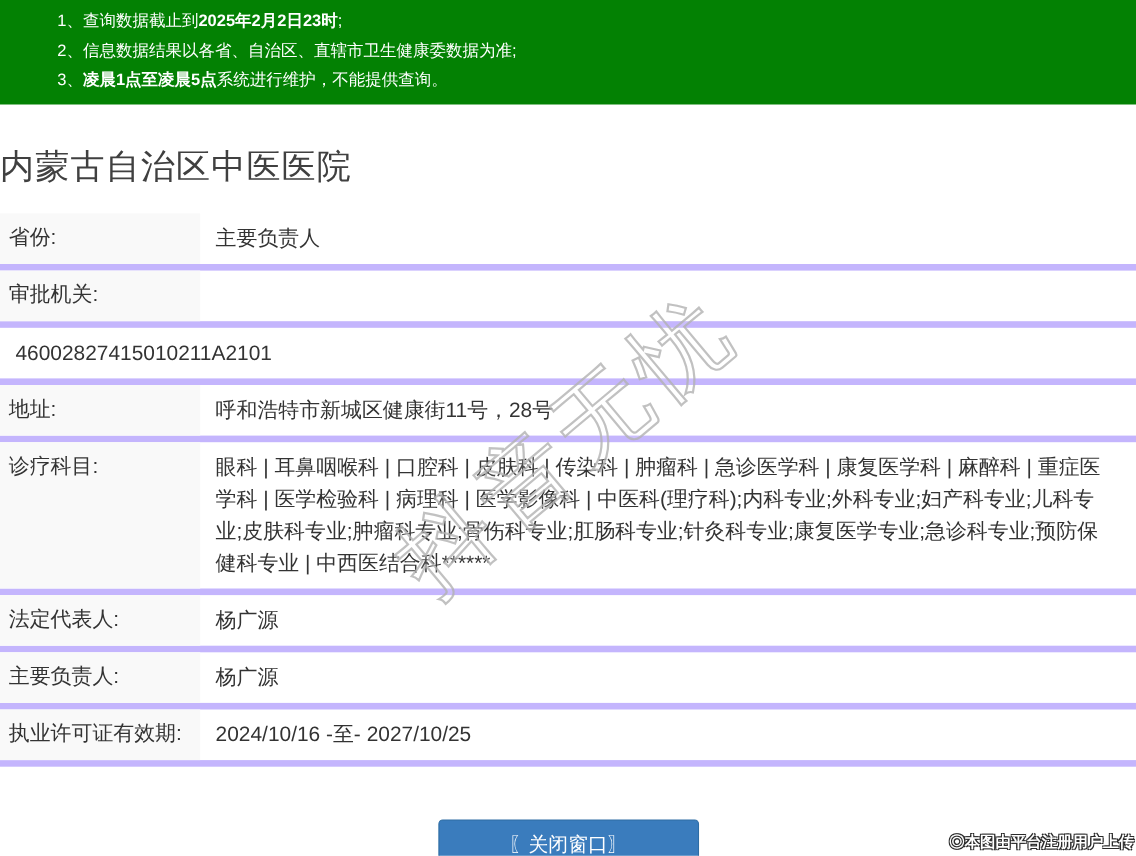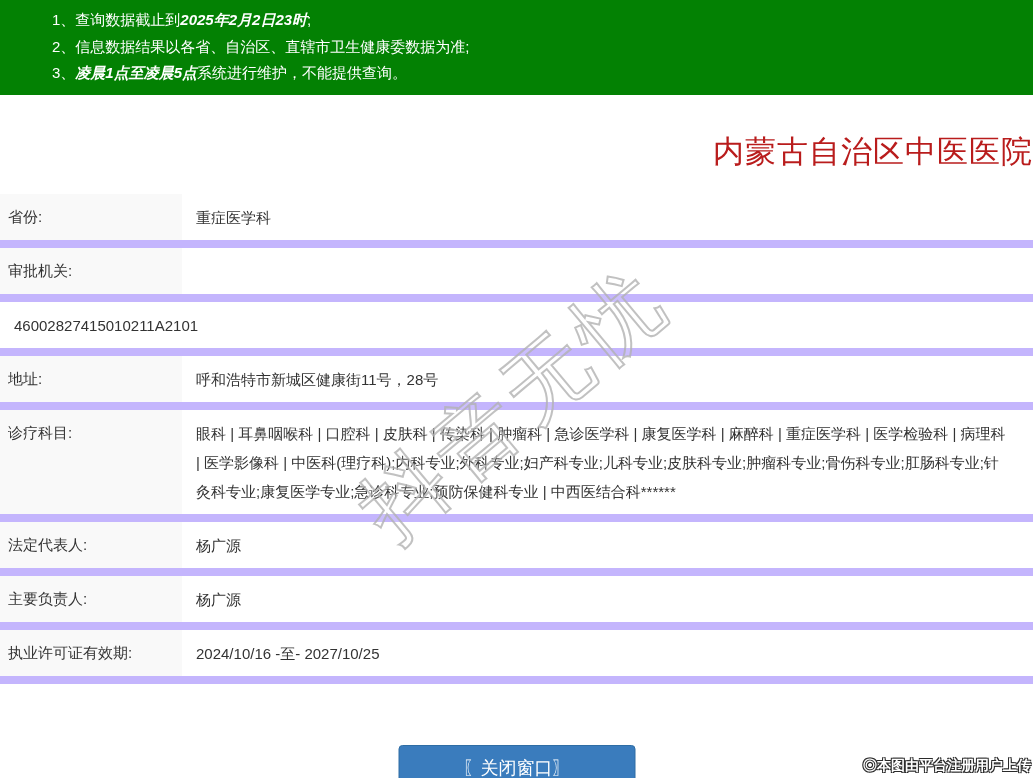--- a/index.html
+++ b/index.html
@@ -16,39 +16,39 @@
     background: #038103;
     box-sizing: border-box;
     padding: 7px 10px 0 52px;
     color: #ffffff;
   }
   .notice-line {
     font-size: 15px;
     line-height: 26.5px;
     white-space: nowrap;
   }
-  .notice-line b { font-weight: bold; font-style: italic; }
+  .notice-line b { font-weight: bold; }
   
   .page-title {
     margin: 36px 0 0 0;
-    text-align: right;
+    text-align: left;
     font-size: 31px;
     font-weight: 400;
-    color: #b91c1c;
+    color: #404040;
     letter-spacing: 1px;
   }
   
   .info-table {
     margin-top: 21px;
     width: 100%;
   }
   .info-row {
     display: flex;
-    border-bottom: 8px solid #c4b5fd;
-    font-size: 15px;
+    border-bottom: 6px solid #c4b5fd;
+    font-size: 19px;
     color: #333333;
   }
   .cell-label {
     width: 182px;
     box-sizing: border-box;
     background: #f9f9f9;
     padding: 13px 6px 13px 8px;
     line-height: 20px;
     flex-shrink: 0;
   }
@@ -114,21 +114,21 @@
   <div class="notice-line"><span>1、</span><span>查询数据截止到</span><b>2025年2月2日23时</b><span>;</span></div>
   <div class="notice-line"><span>2、</span><span>信息数据结果以各省、自治区、直辖市卫生健康委数据为准;</span><b></b><span></span></div>
   <div class="notice-line"><span>3、</span><span></span><b>凌晨1点至凌晨5点</b><span>系统进行维护，不能提供查询。</span></div>
 </div>
 
 <h1 class="page-title">内蒙古自治区中医医院</h1>
 
 <div class="info-table">
   <div class="info-row">
     <div class="cell-label">省份:</div>
-    <div class="cell-value">重症医学科</div>
+    <div class="cell-value">主要负责人</div>
   </div>
   <div class="info-row">
     <div class="cell-label">审批机关:</div>
   </div>
   <div class="info-row">
     <div class="cell-value">46002827415010211A2101</div>
   </div>
   <div class="info-row">
     <div class="cell-label">地址:</div>
     <div class="cell-value">呼和浩特市新城区健康街11号，28号</div>

